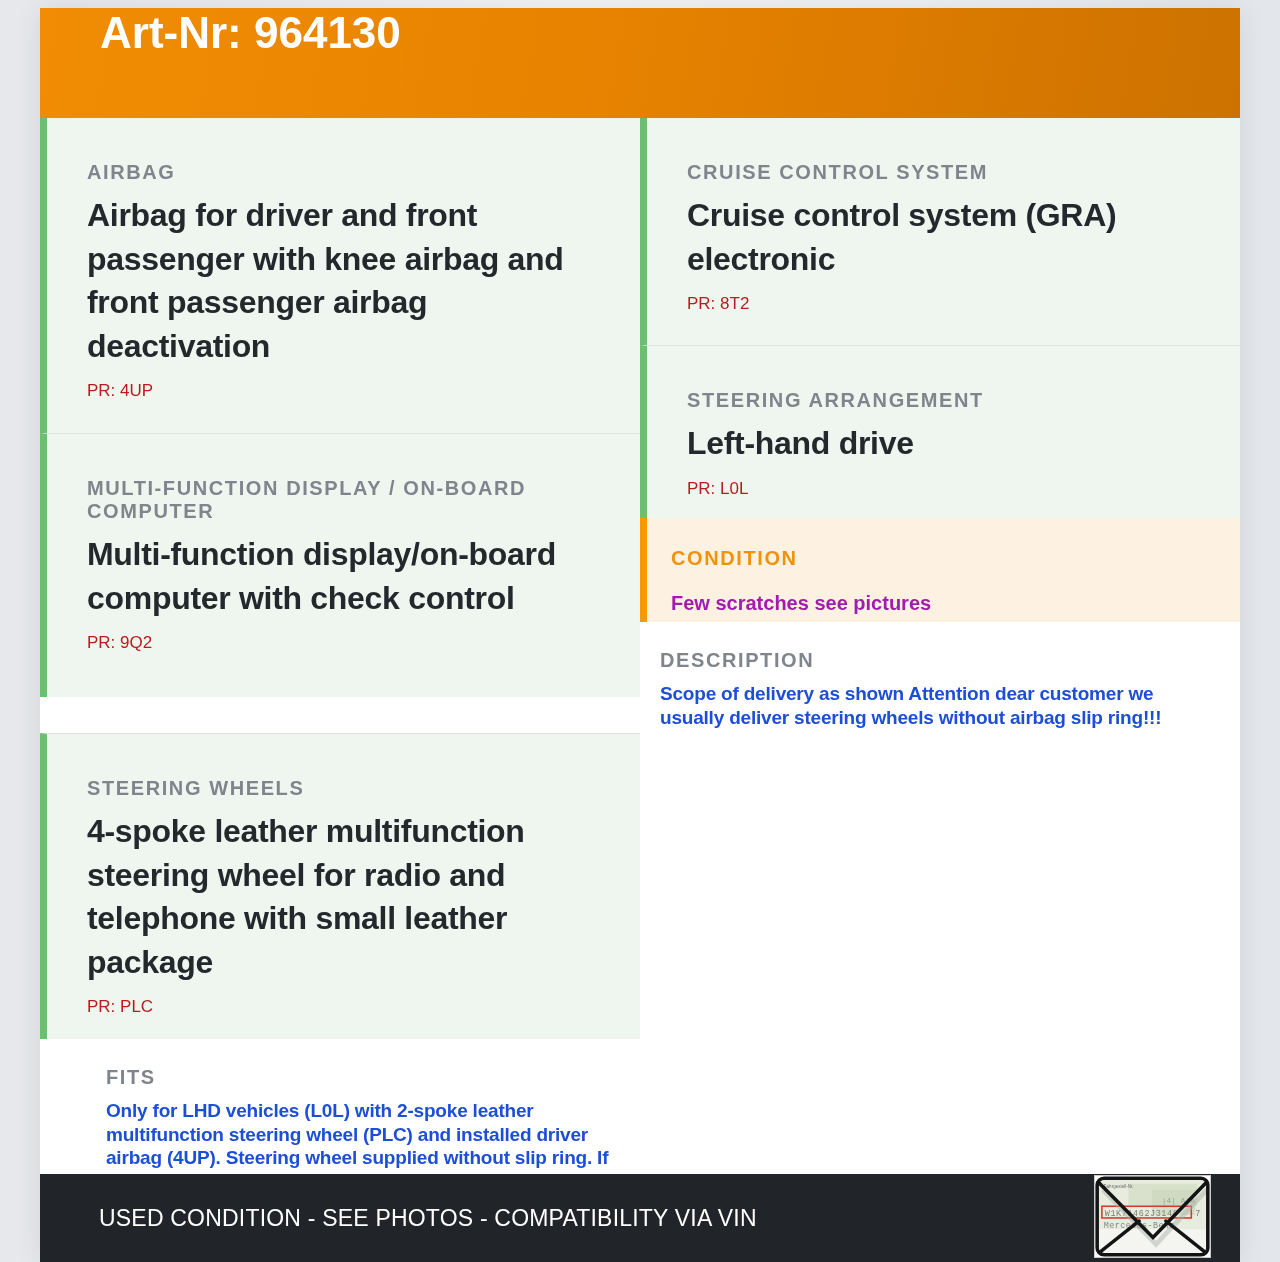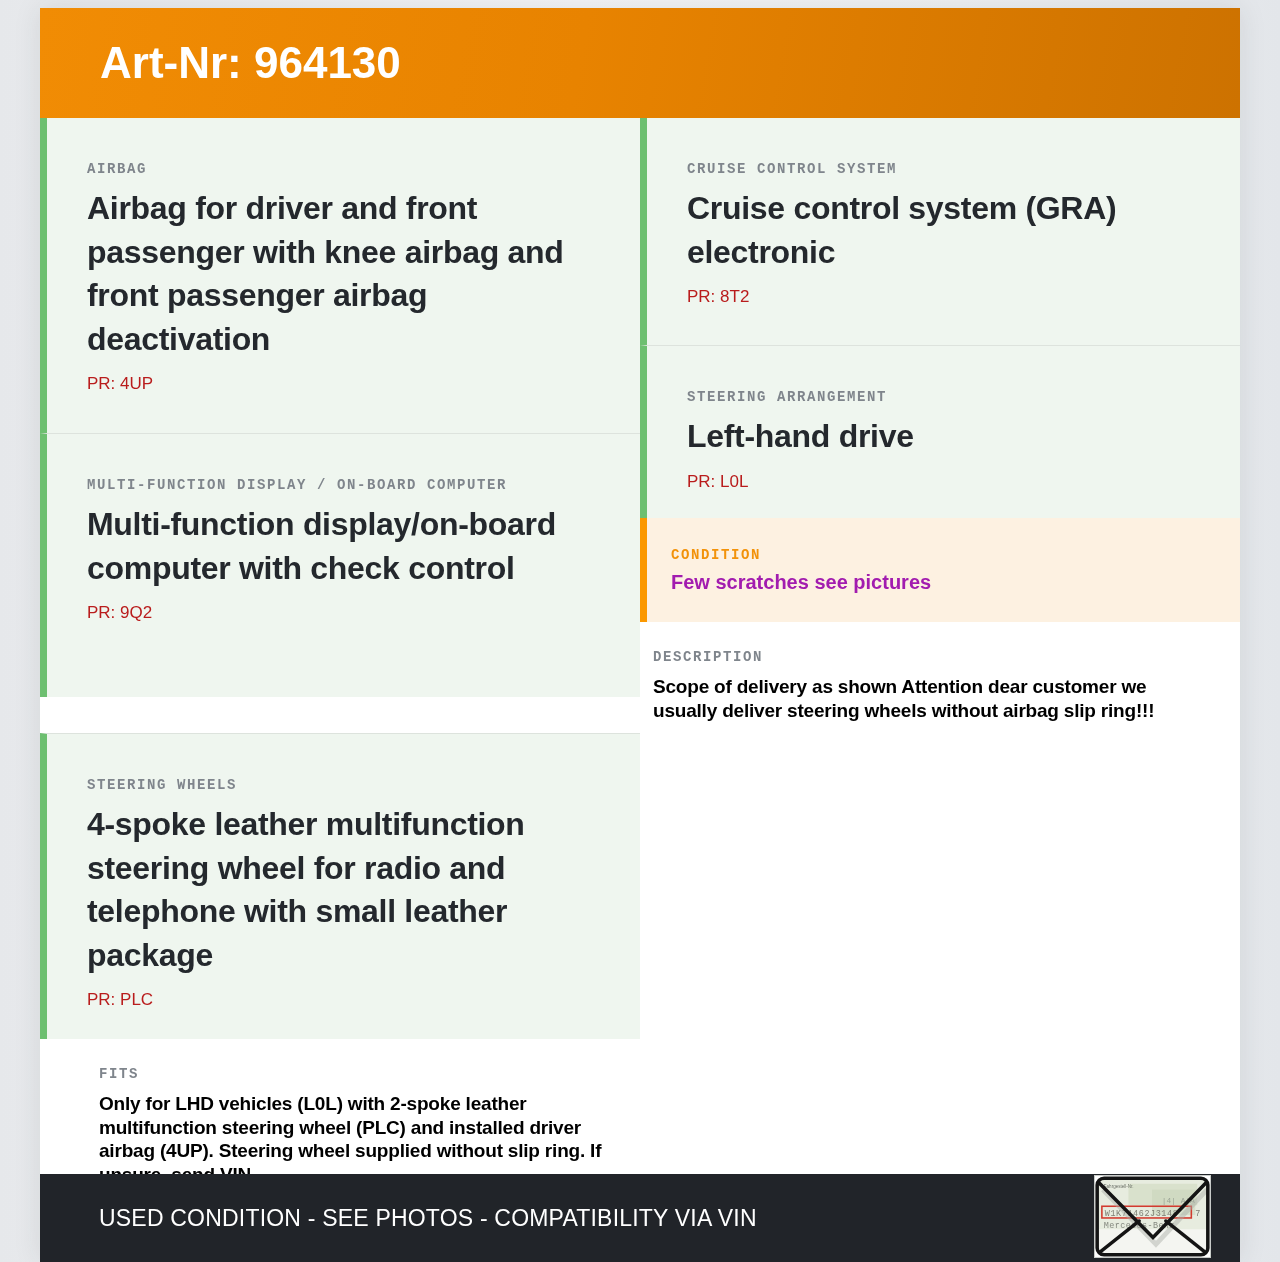--- a/index.html
+++ b/index.html
@@ -11,53 +11,53 @@
   .sheet{
     position:absolute;left:40px;top:8px;width:1200px;height:1254px;
     display:flex;flex-direction:column;
     box-shadow:0 0 26px rgba(40,45,50,0.10);
     background:#fff;
   }
   
   .header{
     height:110px;flex:0 0 110px;
     background:linear-gradient(100deg,#f18c04 0%,#e88300 45%,#cd7200 100%);
-    display:flex;align-items:center;
+    display:flex;align-items:flex-start;
   }
   .header h1{
     margin:0 0 0 60px;color:#ffffff;font-size:44px;font-weight:700;letter-spacing:0;
   }
   
   .cols{flex:1 1 auto;display:flex;min-height:0;}
   .col{width:600px;display:flex;flex-direction:column;min-height:0;}
   .card{box-sizing:border-box;overflow:hidden;}
   .feature{
     background:#eff6ef;border-left:7px solid #6dbf70;
     padding:43px 34px 0 40px;
   }
   .feature + .feature{border-top:1px solid #dde3dd;}
   .label{
-    font-size:14px;font-weight:700;letter-spacing:1.6px;color:#7f858c;
-    text-transform:uppercase;margin:0 0 10px 0;font-family:Liberation Mono, monospace;
+    font-size:20px;font-weight:700;letter-spacing:1.6px;color:#7f858c;
+    text-transform:uppercase;margin:0 0 10px 0;
   }
   .title{
     margin:0;font-size:32px;line-height:1.36;font-weight:700;color:#24282d;letter-spacing:-0.3px;
   }
   .pr{margin:13px 0 0 0;font-size:17px;color:#b91c1c;font-weight:400;}
   .condition{
     background:#fdf1e1;border-left:7px solid #fb9800;
     padding:29px 24px 0 24px;
   }
-  .condition .label{color:#f2920a;margin-bottom:8px;}
+  .condition .label{color:#f2920a;margin-bottom:22px;}
   .condition-text{margin:0;font-size:20px;font-weight:700;color:#a21caf;}
   .note{
-    background:#ffffff;padding:27px 30px 0 13px;
+    background:#ffffff;padding:27px 30px 0 20px;
   }
   .note-text{
-    margin:0;font-size:19px;line-height:1.24;font-weight:700;color:#000000;letter-spacing:-0.2px;
+    margin:0;font-size:19px;line-height:1.24;font-weight:700;color:#1d4ed8;letter-spacing:-0.2px;
   }
   
   .h-airbag{flex:0 0 315px;}
   .h-mfd{flex:0 0 264px;}
   .h-sw{flex:0 0 306px;margin-top:36px;}
   .h-fits{flex:1 1 auto;margin-left:46px;}
   .h-cruise{flex:0 0 227px;}
   .h-steer{flex:0 0 173px;border-top:1px solid #dde3dd;}
   .h-cond{flex:0 0 104px;}
   .h-desc{flex:1 1 auto;}

